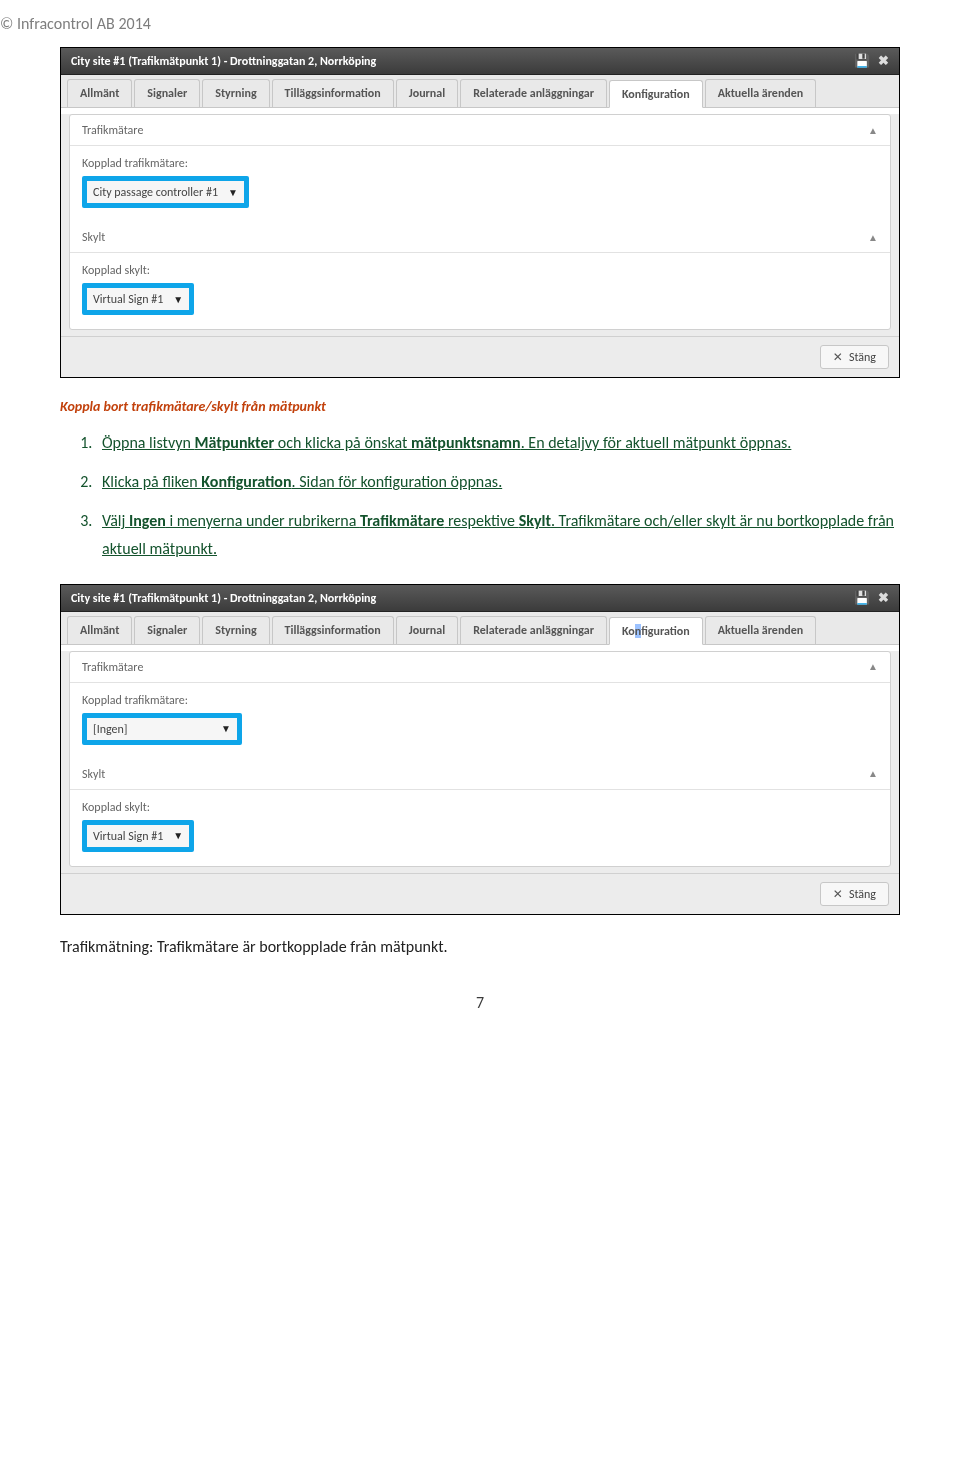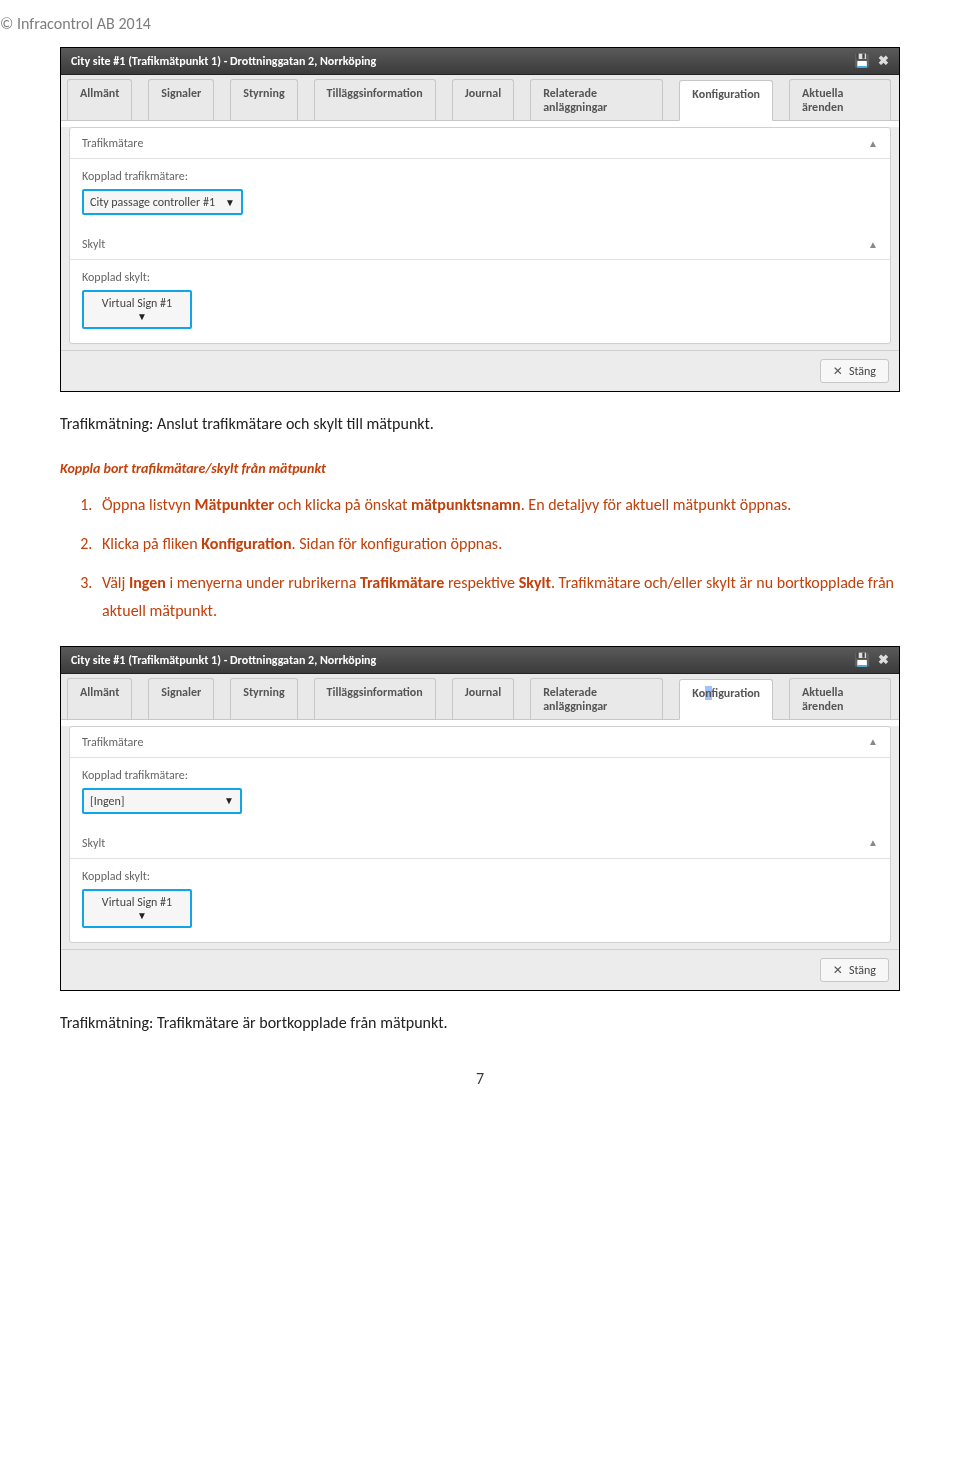--- a/index.html
+++ b/index.html
@@ -40,21 +40,21 @@
     gap: 8px;
     align-items: center;
     color: #ddd;
   }
   .panel-titlebar .titlebar-icons span { font-size: 13px; line-height: 1; cursor: pointer; }
   .tabs {
     background: #e9e9e9;
     border-bottom: 1px solid #c7c7c7;
     padding: 4px 6px 0 6px;
     display: flex;
-    gap: 14px;
+    gap: 0;
     font-size: 12px;
     font-weight: bold;
     color: #555;
   }
   .tab {
     padding: 6px 12px;
     border: 1px solid #c7c7c7;
     border-bottom: none;
     background: #e9e9e9;
     border-radius: 3px 3px 0 0;
@@ -94,30 +94,30 @@
   .section-body label {
     display: block;
     font-size: 12px;
     color: #666;
     margin-bottom: 6px;
   }
   .select {
     display: inline-flex;
     align-items: center;
     justify-content: space-between;
-    border: 2px solid #0ea5e9;
+    border: 5px solid #0ea5e9;
     background: #f6f6f6;
     font-size: 12px;
     color: #444;
     padding: 4px 6px;
     min-width: 160px;
     border-radius: 2px;
     cursor: pointer;
   }
-  .select.small { min-width: 110px; flex-direction: column; }
+  .select.small { min-width: 110px; }
   .select .caret { color: #222; font-size: 10px; margin-left: 10px; }
   .panel-footer {
     background: #ececec;
     border-top: 1px solid #d0d0d0;
     padding: 8px 10px;
     display: flex;
     justify-content: flex-end;
   }
   .btn {
     display: inline-flex;
@@ -140,24 +140,25 @@
   }
   .subheading {
     font-size: 14px;
     font-style: italic;
     font-weight: bold;
     color: #c2410c;
     margin: 8px 0 14px 0;
   }
   .steps {
     font-size: 16px;
-    color: #c2410c;
+    color: #14532d;
     margin: 0 6px 22px 36px;
     padding: 0;
     line-height: 1.7;
+    text-decoration: underline;
   }
   .steps li { margin-bottom: 12px; padding-left: 6px; }
   .page-number {
     text-align: center;
     font-size: 16px;
     color: #3a3a3a;
     margin-top: 34px;
   }
   .bold { font-weight: bold; }
 </style>
@@ -215,21 +216,20 @@
       </div>
       <div class="panel-footer">
         <div class="btn">
           <span class="x">✕</span>
           <span>Stäng</span>
         </div>
       </div>
     </div>
   </div>
 
-  <div class="caption">Trafikmätning: Anslut trafikmätare och skylt till mätpunkt.</div>
 
   <div class="subheading">Koppla bort trafikmätare/skylt från mätpunkt</div>
 
   <ol class="steps">
     <li>
       <span>Öppna listvyn </span><span class="bold">Mätpunkter</span><span> och klicka på önskat </span><span class="bold">mätpunktsnamn</span><span>. En detaljvy för aktuell mätpunkt öppnas.</span>
     </li>
     <li>
       <span>Klicka på fliken </span><span class="bold">Konfiguration</span><span>. Sidan för konfiguration öppnas.</span>
     </li>

